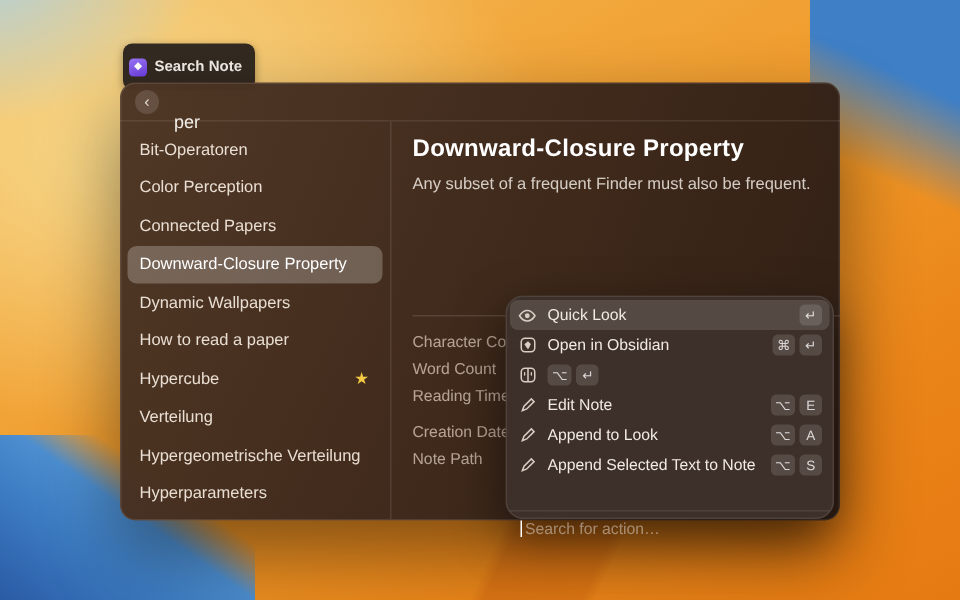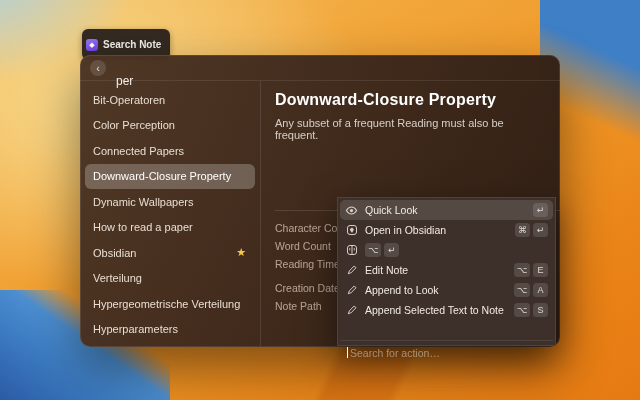--- a/index.html
+++ b/index.html
@@ -48,21 +48,21 @@
 
   .detail { flex:1; position:relative; padding:10px 14px 0; }
   .d-title { font-size:16px; font-weight:bold; color:#ffffff; letter-spacing:0.2px; }
   .d-sub { font-size:11px; color:rgba(255,250,244,0.78); margin-top:8px; }
   .meta-divider { position:absolute; left:14px; right:0; top:129px; height:1px; background:rgba(255,255,255,0.12); }
   .meta { position:absolute; left:14px; top:138px; }
   .mlabel { height:18px; display:flex; align-items:center; font-size:10.5px; color:rgba(255,238,222,0.62); white-space:nowrap; }
   .mlabel.gap { margin-top:6px; }
 
   
-  .menu { position:absolute; left:337px; top:197px; width:219px; height:149px; border-radius:0;
+  .menu { position:absolute; left:337px; top:197px; width:219px; height:149px; border-radius:12px;
     background:rgba(62,49,42,0.99); box-shadow:0 12px 32px rgba(0,0,0,0.5), inset 0 0 0 1px rgba(255,255,255,0.09);
     padding:3px 3px 0; }
   .mrow { height:20px; display:flex; align-items:center; gap:7px; padding:0 5px; border-radius:5px; }
   .mrow.sel { background:rgba(255,255,255,0.12); }
   .mic { width:13px; height:13px; display:flex; align-items:center; justify-content:center; flex:none; }
   .mtext { flex:1; font-size:10.5px; color:#f1ebe3; white-space:nowrap; overflow:hidden; }
   .keys { display:flex; gap:3px; flex:none; }
   .key { min-width:15px; height:14px; padding:0 3px; border-radius:3.5px; background:rgba(255,255,255,0.13);
     color:rgba(255,255,255,0.78); font-size:9px; display:flex; align-items:center; justify-content:center; }
   .action-search { height:24px; margin-top:20px; border-top:1px solid rgba(255,255,255,0.09);
@@ -108,38 +108,38 @@
         <div class="srow sel">
             <span>Downward-Closure Property</span>
           </div>
         <div class="srow">
             <span>Dynamic Wallpapers</span>
           </div>
         <div class="srow">
             <span>How to read a paper</span>
           </div>
         <div class="srow">
-            <span>Obsidian</span>
+            <span>Hypercube</span>
             <span class="star">★</span>
           </div>
         <div class="srow">
             <span>Verteilung</span>
           </div>
         <div class="srow">
             <span>Hypergeometrische Verteilung</span>
           </div>
         <div class="srow">
             <span>Hyperparameters</span>
           </div>
       </div>
       <div class="vdiv"></div>
 
       <div class="detail">
         <div class="d-title">Downward-Closure Property</div>
-        <div class="d-sub">Any subset of a frequent Reading must also be frequent.</div>
+        <div class="d-sub">Any subset of a frequent Finder must also be frequent.</div>
         <div class="meta-divider"></div>
         <div class="meta">
           <div class="mlabel">Character Count</div>
           <div class="mlabel">Word Count</div>
           <div class="mlabel">Reading Time</div>
           <div class="mlabel gap">Creation Date</div>
           <div class="mlabel">Note Path</div>
         </div>
       </div>
     </div>

